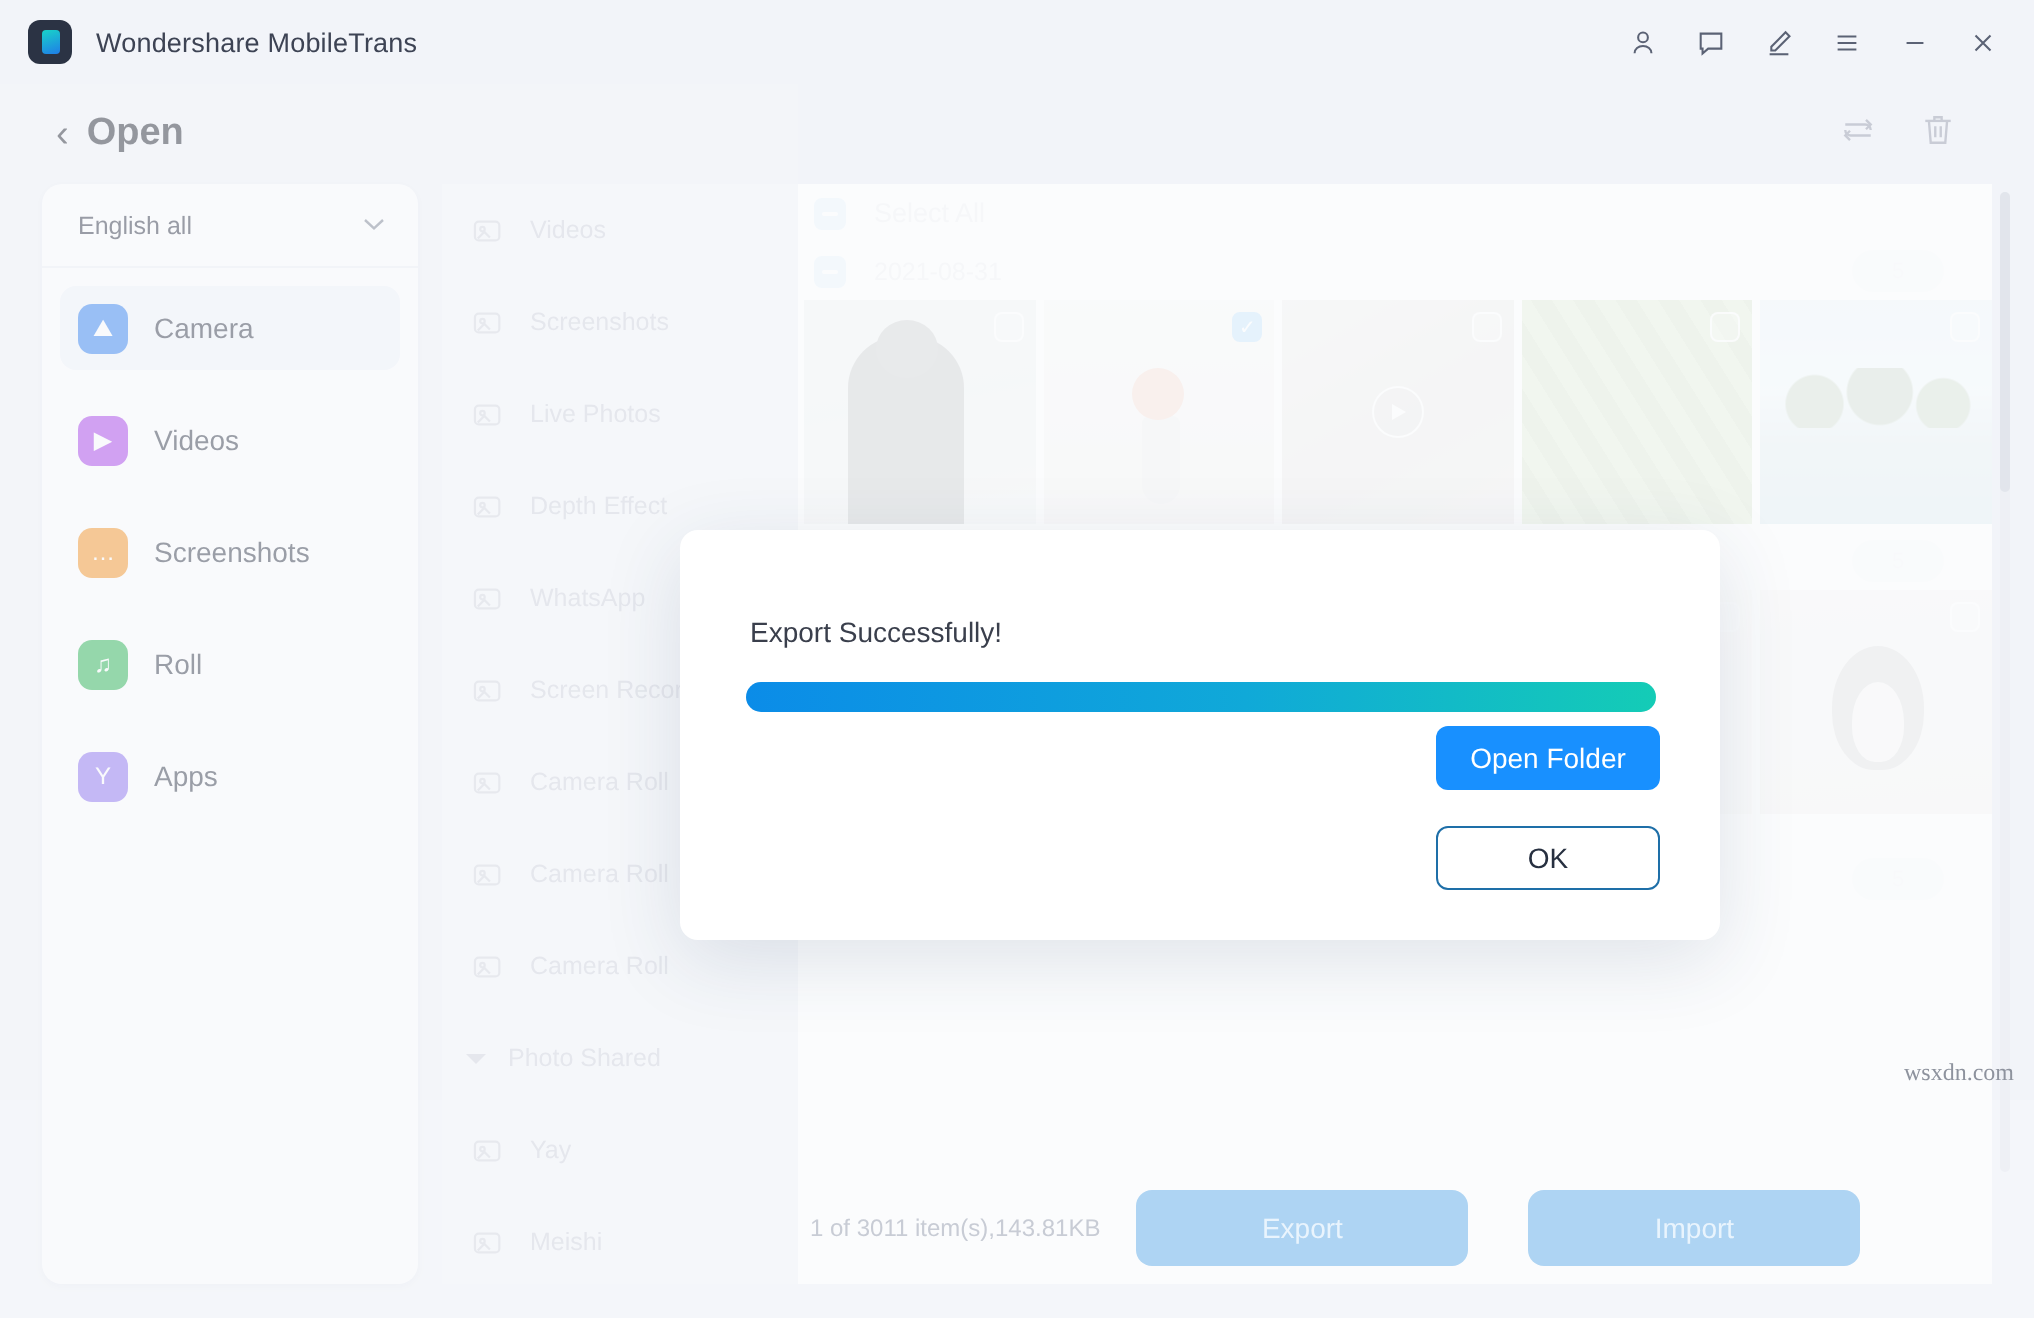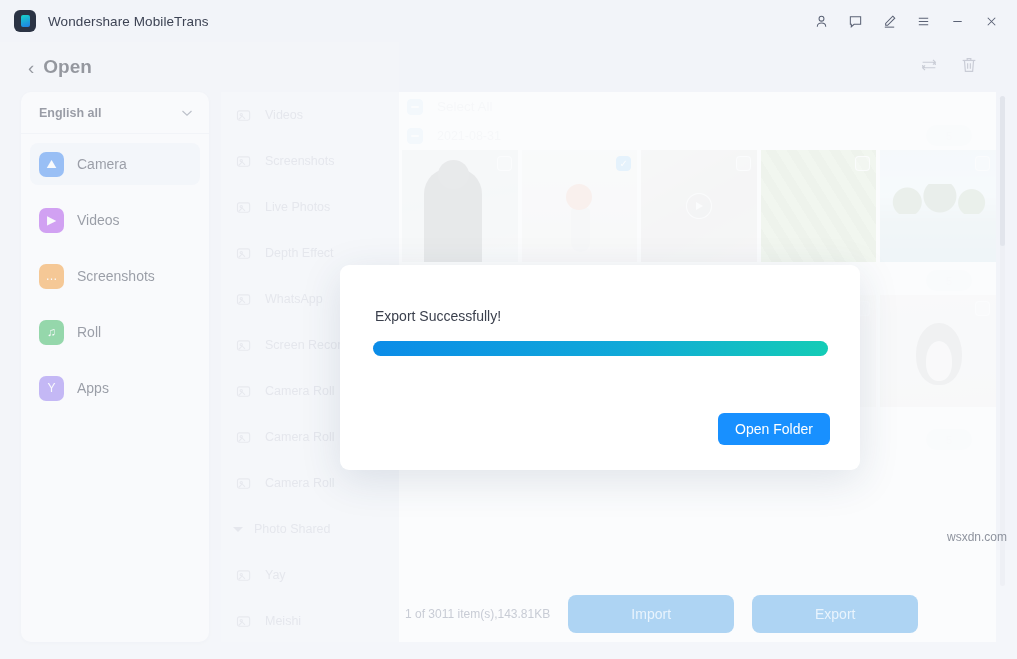--- a/index.html
+++ b/index.html
@@ -66,21 +66,21 @@
     position: absolute; left: 21px; top: 92px;
     width: 188px; height: 550px;
     background: #ffffff; border-radius: 10px;
     box-shadow: 0 1px 4px rgba(30,40,70,.05);
   }
   .lang-row {
     height: 42px; display: flex; align-items: center;
     padding: 0 16px 0 18px;
     border-bottom: 1px solid #f0f1f5;
   }
-  .lang-label { font-size: 12.5px; color: #2b3040; font-weight: bold; }
+  .lang-label { font-size: 12.5px; color: #2b3040; font-weight: normal; }
   .lang-caret { margin-left: auto; color: #7a8190; font-size: 11px; }
   .nav { padding-top: 9px; }
   .nav-item {
     height: 42px; margin: 0 9px 14px 9px;
     display: flex; align-items: center; gap: 13px;
     padding-left: 9px; border-radius: 8px;
   }
   .nav-item.active { background: #f2f5fb; }
   .nav-icon {
     width: 25px; height: 25px; border-radius: 7px; flex: 0 0 25px;
@@ -300,21 +300,21 @@
     display:flex; align-items:center; justify-content:center;
   }
   .btn-outline {
     width:112px; height:32px; border-radius:6px;
     border:1px solid #1e6fa8; background:#fff; color:#273040;
     font-size:14px; display:flex; align-items:center; justify-content:center;
   }
 
   .watermark {
     position:absolute; right:10px; bottom:6px;
-    font-size:12px; color:#8e939e; z-index:50;
+    font-size:12px; color:#8e939e; z-index:50;font-family:Liberation Serif, serif;
   }
 </style>
 </head>
 <body>
 
 <div class="app">
 
   <div class="titlebar">
     <div class="app-logo">
         <i></i>
@@ -573,28 +573,29 @@
 
   <div class="veil"></div>
   <div class="veil-left"></div>
 
   <div class="scroll-track">
     <div class="scroll-thumb"></div>
   </div>
 
   <div class="bottombar">
     <span class="status-text">1 of 3011 item(s),143.81KB</span>
+    <button class="btn-wide btn-export">Export</button>
     <button class="btn-wide">Import</button>
-    <button class="btn-wide btn-export">Export</button>
   </div>
 
   <div class="modal">
     <div class="modal-msg">Export Successfully!</div>
     <div class="progress-track">
       <div class="progress-fill" style="width: 100%; background: linear-gradient(90deg, rgb(11, 140, 232) 0%, rgb(16, 169, 216) 55%, rgb(20, 204, 182) 100%);"></div>
     </div>
     <div class="modal-actions">
       <button class="btn-primary">Open Folder</button>
+      <button class="btn-outline">OK</button>
     </div>
   </div>
 
   <div class="watermark">wsxdn.com</div>
 </div>
 
 </body></html>

